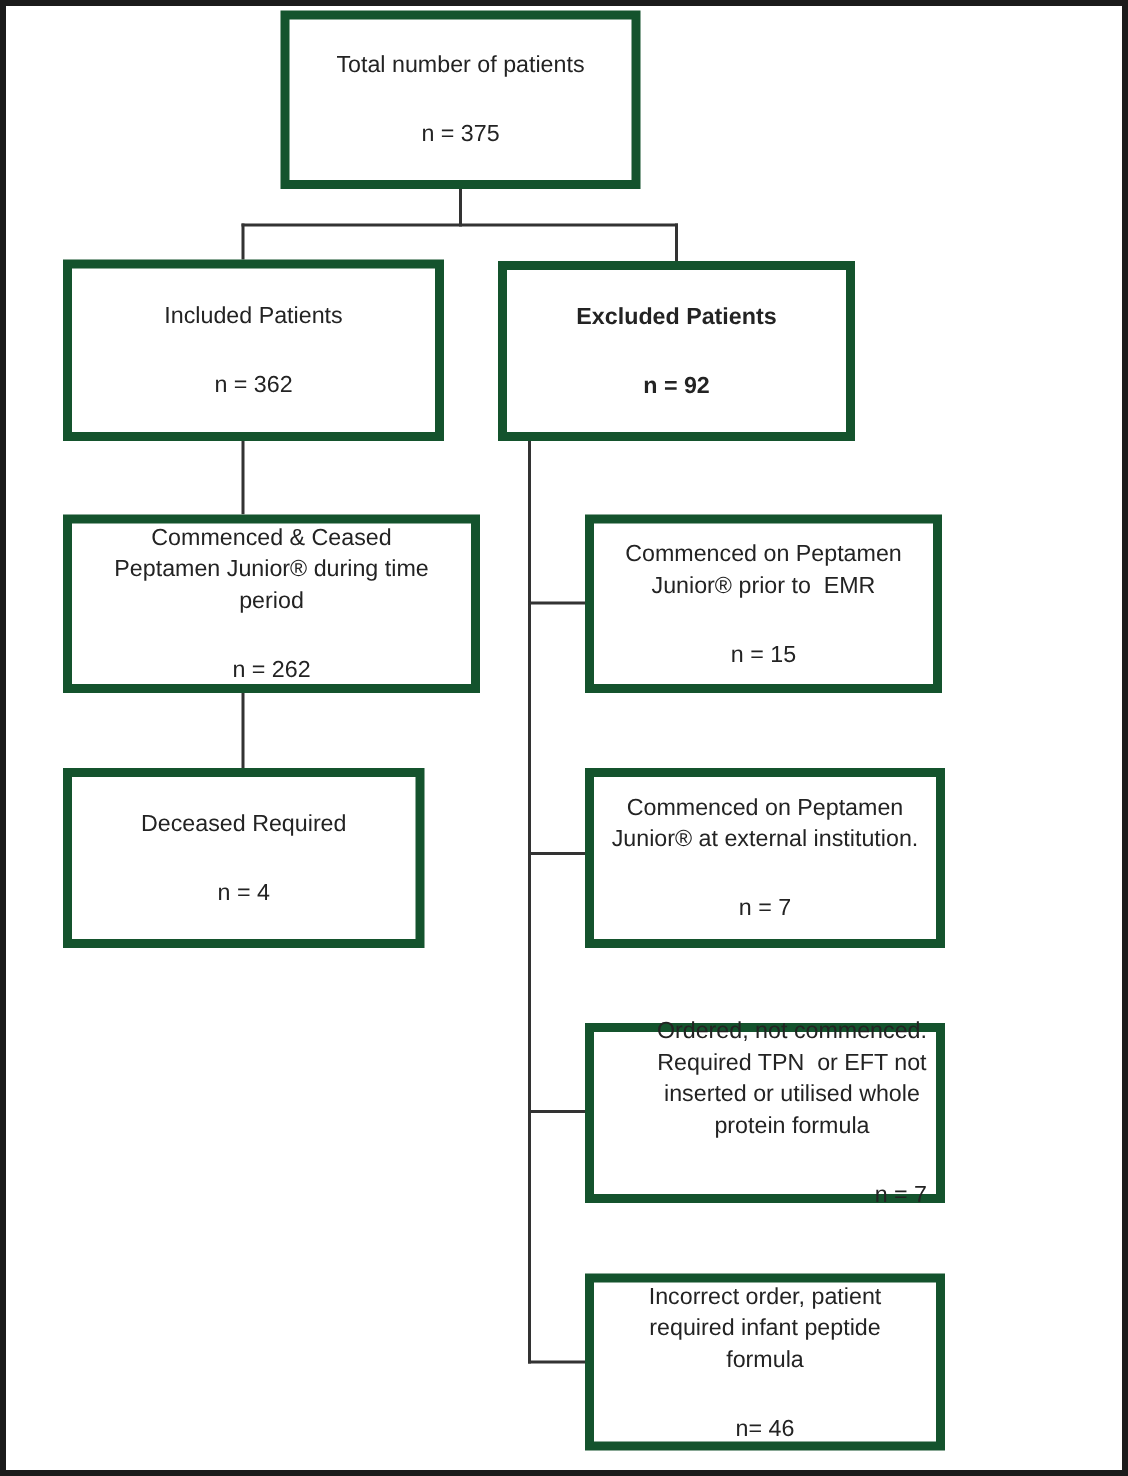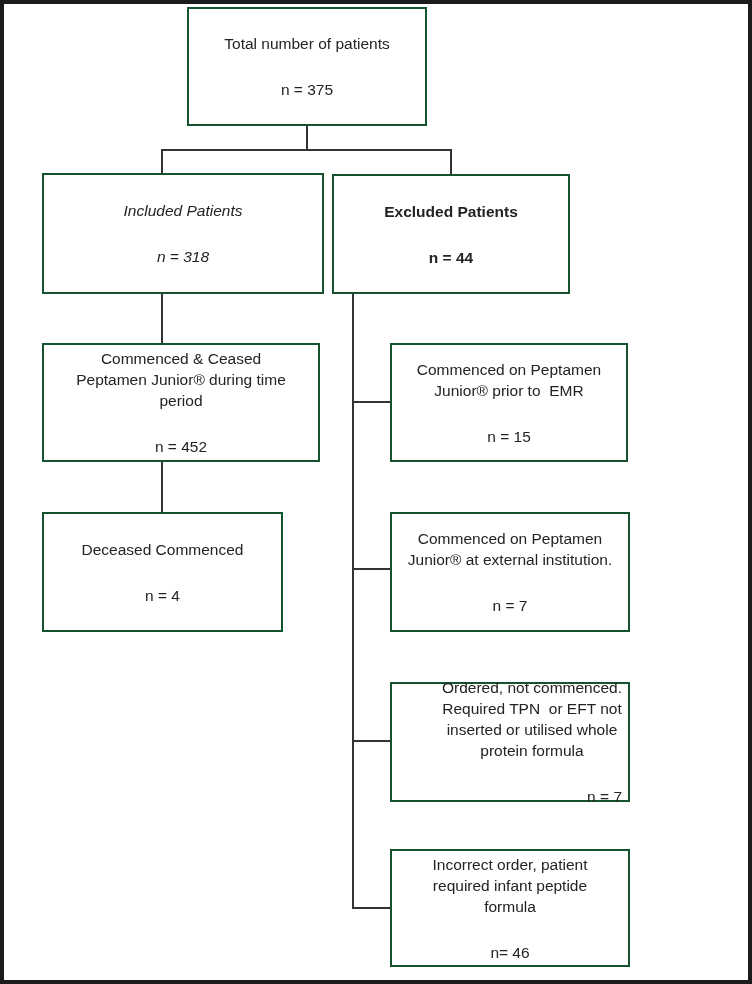--- a/index.html
+++ b/index.html
@@ -10,21 +10,21 @@
     box-sizing: border-box;
     border: 4px solid #1b1b1b;
     background: #ffffff;
     font-family: "Liberation Sans", sans-serif;
     color: #232323;
     overflow: hidden;
   }
   .box {
     position: absolute;
     box-sizing: border-box;
-    border: 2px solid #14532d;
+    border: 6px solid #14532d;
     background: #ffffff;
     display: flex;
     flex-direction: column;
     align-items: center;
     justify-content: center;
     text-align: center;
     padding: 4px 6px;
   }
   .box .label {
     font-size: 15.5px;
@@ -34,21 +34,21 @@
   .box .count {
     font-size: 15.5px;
     line-height: 21px;
     margin-top: 25px;
     white-space: pre-wrap;
   }
   .conn { position: absolute; background: #333333; }
 
   
   .b-total        { left: 183px; top:   3px; width: 240px; height: 119px; }
-  .b-included     { left:  38px; top: 169px; width: 282px; height: 121px; font-style: italic; }
+  .b-included     { left:  38px; top: 169px; width: 254px; height: 121px; }
   .b-excluded     { left: 328px; top: 170px; width: 238px; height: 120px; font-weight: bold; }
   .b-commenced    { left:  38px; top: 339px; width: 278px; height: 119px; }
   .b-deceased     { left:  38px; top: 508px; width: 241px; height: 120px; }
   .b-prior-emr    { left: 386px; top: 339px; width: 238px; height: 119px; }
   .b-external     { left: 386px; top: 508px; width: 240px; height: 120px; }
   .b-ordered      { left: 386px; top: 678px; width: 240px; height: 120px; align-items: flex-end; }
   .b-incorrect    { left: 386px; top: 845px; width: 240px; height: 118px; }
 
   
   .c-top-stem       { left: 302px; top: 122px; width: 2px;  height: 25px; }
@@ -80,37 +80,37 @@
   <div class="conn c-branch-3"></div>
   <div class="conn c-branch-4"></div>
 
   <div class="box b-total">
     <div class="label">Total number of patients</div>
     <div class="count">n = 375</div>
   </div>
 
   <div class="box b-included">
     <div class="label">Included Patients</div>
-    <div class="count">n = 318</div>
+    <div class="count">n = 362</div>
   </div>
 
   <div class="box b-excluded">
     <div class="label">Excluded Patients</div>
-    <div class="count">n = 44</div>
+    <div class="count">n = 92</div>
   </div>
 
   <div class="box b-commenced">
     <div class="label">Commenced &amp; Ceased
 Peptamen Junior® during time
 period</div>
-    <div class="count">n = 452</div>
+    <div class="count">n = 262</div>
   </div>
 
   <div class="box b-deceased">
-    <div class="label">Deceased Commenced</div>
+    <div class="label">Deceased Required</div>
     <div class="count">n = 4</div>
   </div>
 
   <div class="box b-prior-emr">
     <div class="label">Commenced on Peptamen
 Junior® prior to  EMR</div>
     <div class="count">n = 15</div>
   </div>
 
   <div class="box b-external">

